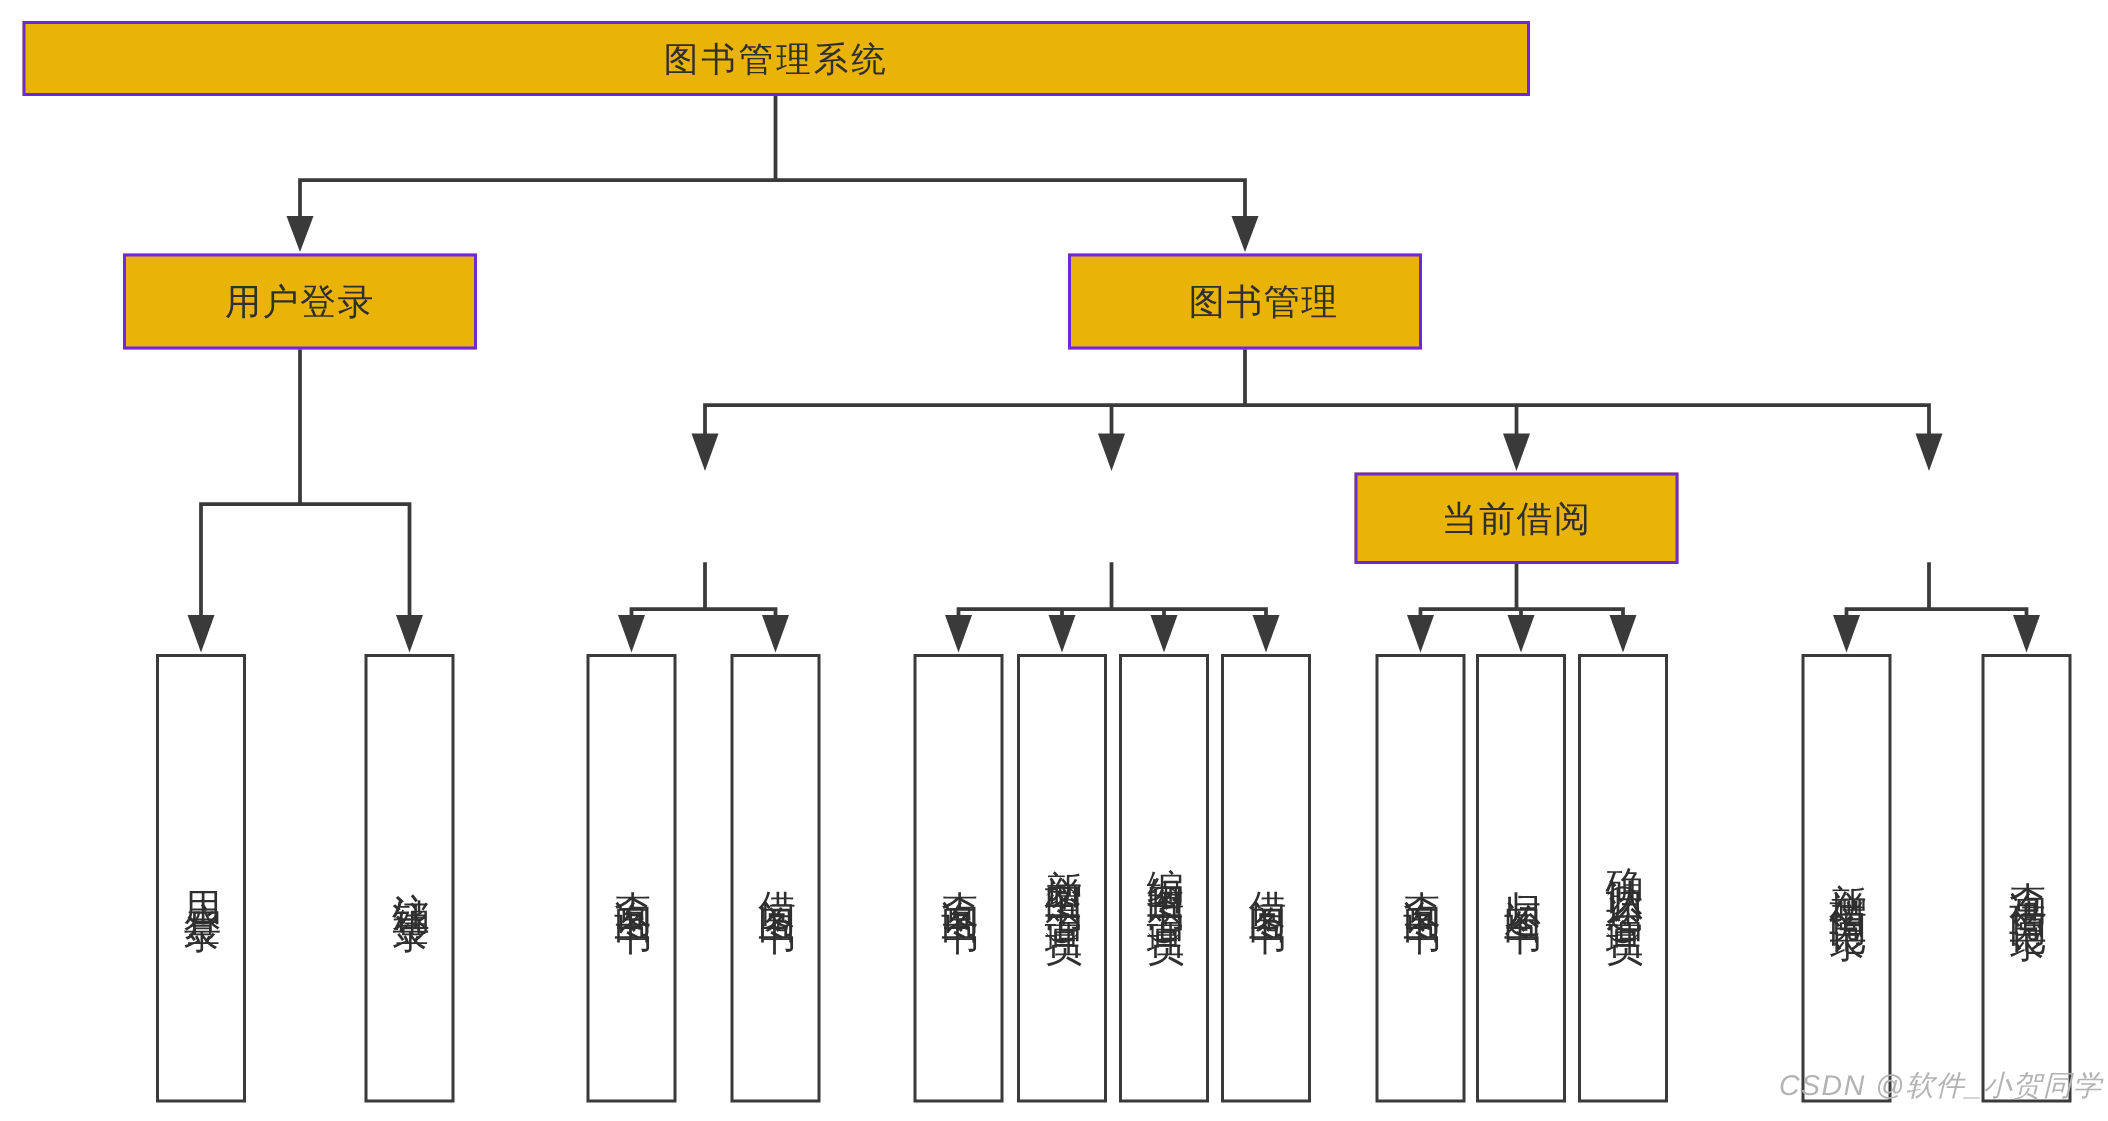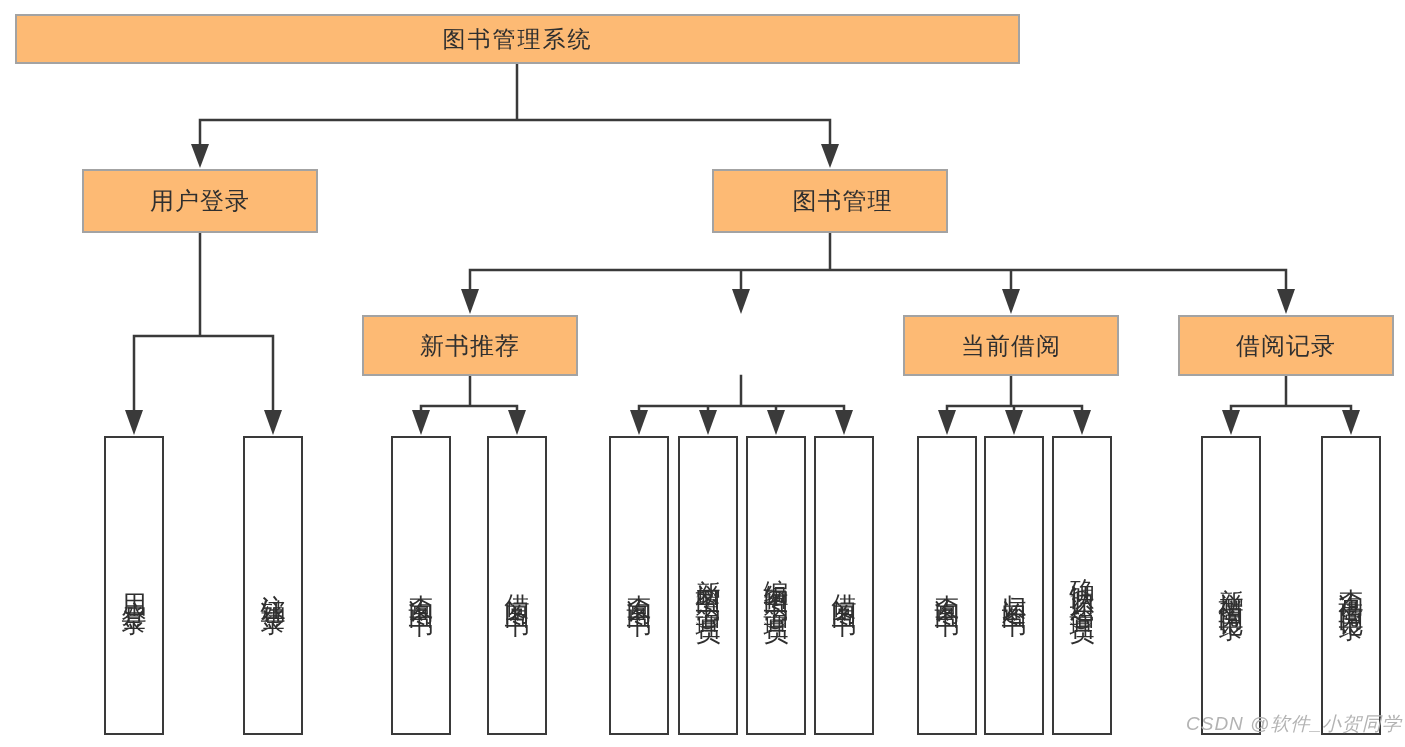--- a/index.html
+++ b/index.html
@@ -1,21 +1,21 @@
 <!DOCTYPE html>
 <html><head>
 <meta charset="utf-8">
 <style>
   html,body{margin:0;padding:0;background:#ffffff;}
   body{font-family:"Liberation Sans","DejaVu Sans",sans-serif;}
   #canvas{position:relative;width:1405px;height:747px;background:#ffffff;overflow:hidden;}
   #edges{position:absolute;left:0;top:0;z-index:0;}
   .node{
     position:absolute;z-index:1;box-sizing:border-box;
-    border:2px solid #a3a3a3;background:#fdba74;color:#2f2f2f;
+    border:2px solid #6d28d9;background:#eab308;color:#2f2f2f;
     display:flex;align-items:center;justify-content:center;
     text-align:center;letter-spacing:2px;
   }
   .root{font-size:23px;}
   .lvl{font-size:24px;letter-spacing:1px;}
   .leaf{
     position:absolute;z-index:1;box-sizing:border-box;
     width:60px;height:299px;top:436px;
     border:2px solid #3a3a3a;background:#ffffff;color:#2f2f2f;
     display:flex;align-items:center;justify-content:center;
@@ -70,23 +70,21 @@
       <polygon points="1222,410 1240,410 1231,435"></polygon>
       <polygon points="1342,410 1360,410 1351,435"></polygon>
     </g>
   </svg>
 
   <div class="node root" style="left:15px;top:14px;width:1005px;height:50px;">图书管理系统</div>
 
   <div class="node lvl" style="left:82px;top:169px;width:236px;height:64px;">用户登录</div>
   <div class="node lvl" style="left:712px;top:169px;width:236px;height:64px;padding-left:25px;">图书管理</div>
 
-  <div class="node lvl" style="left:362px;top:315px;width:216px;height:61px;">新书推荐</div>
   <div class="node lvl" style="left:903px;top:315px;width:216px;height:61px;">当前借阅</div>
-  <div class="node lvl" style="left:1178px;top:315px;width:216px;height:61px;">借阅记录</div>
 
   <div class="leaf" style="left:104px;">用户登录</div>
   <div class="leaf" style="left:243px;">注销登录</div>
   <div class="leaf" style="left:391px;">查询图书</div>
   <div class="leaf" style="left:487px;">借阅图书</div>
   <div class="leaf" style="left:609px;">查询图书</div>
   <div class="leaf" style="left:678px;">新增图书（管理员）</div>
   <div class="leaf" style="left:746px;">编辑图书（管理员）</div>
   <div class="leaf" style="left:814px;">借阅图书</div>
   <div class="leaf" style="left:917px;">查询图书</div>

